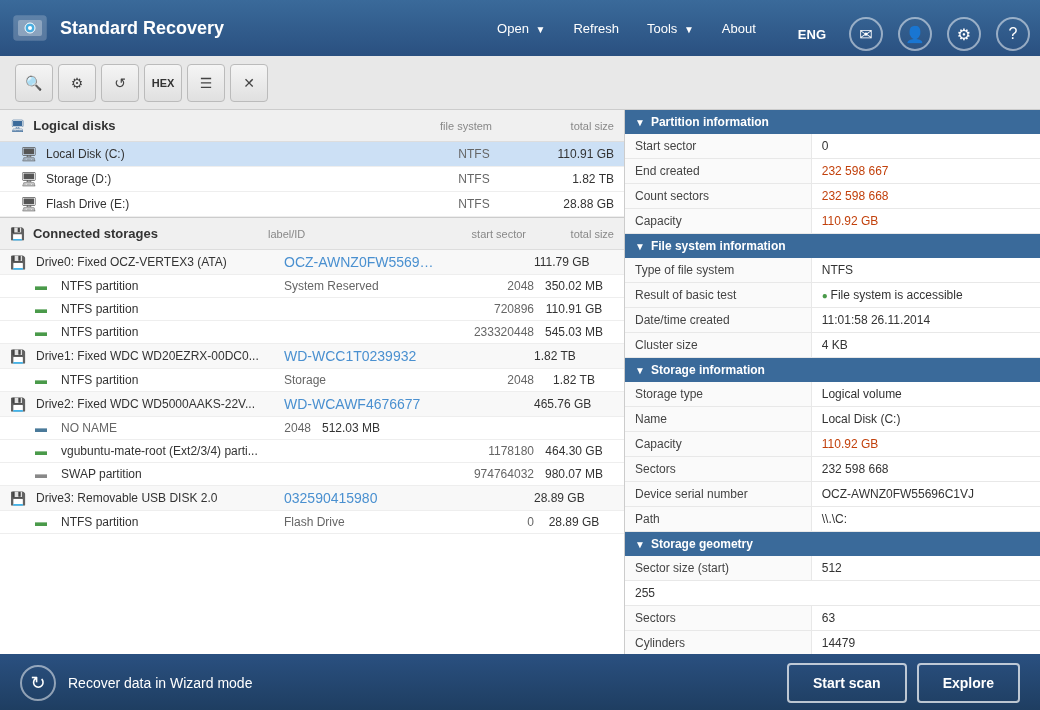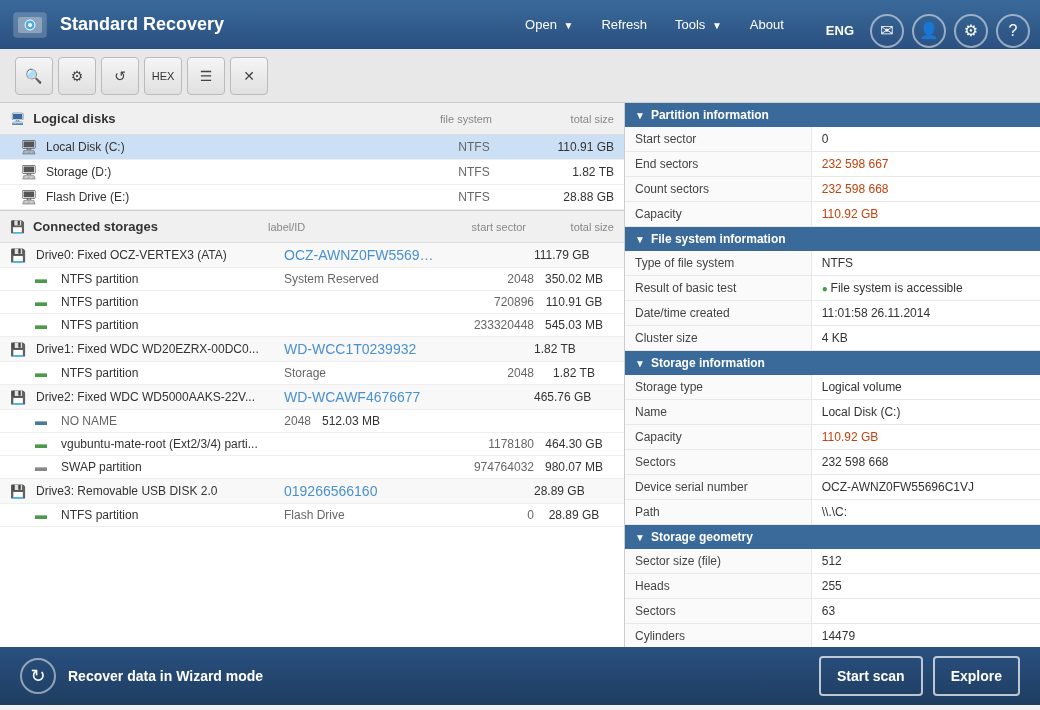--- a/index.html
+++ b/index.html
@@ -1,33 +1,33 @@
 <!DOCTYPE html>
 <html><head>
   <meta charset="utf-8">
   <style>
     * { box-sizing: border-box; margin: 0; padding: 0; }
     body { font-family: 'Segoe UI', Tahoma, Geneva, Verdana, sans-serif; font-size: 12px; background: #f0f0f0; width: 1040px; height: 710px; overflow: hidden; }
 
     
-    .header { background: linear-gradient(180deg, #3a6a9a 0%, #2a5080 100%); height: 49px; display: flex; align-items: center; padding: 0 10px; color: white; }
+    .header { background: linear-gradient(180deg, #3a6a9a 0%, #2a5080 100%); height: 56px; display: flex; align-items: center; padding: 0 10px; color: white; }
     .header-logo { width: 40px; height: 40px; margin-right: 10px; }
     .header-logo svg { width: 40px; height: 40px; }
     .header-title { font-size: 18px; font-weight: bold; color: white; flex: 1; }
     .header-nav { display: flex; align-items: center; gap: 0; }
     .header-nav-item { color: white; padding: 6px 14px; cursor: pointer; font-size: 13px; border-radius: 3px; }
     .header-nav-arrow { font-size: 10px; margin-left: 3px; }
-    .header-right { display: flex; align-items: center; gap: 8px; margin-left: 20px; margin-top: 12px; }
+    .header-right { display: flex; align-items: center; gap: 15px; margin-left: 20px; margin-top: 12px; }
     .lang-btn { color: white; font-size: 13px; font-weight: bold; padding: 4px 8px; }
     .icon-btn { width: 34px; height: 34px; border-radius: 50%; border: 2px solid rgba(255,255,255,0.5); display: flex; align-items: center; justify-content: center; color: white; cursor: pointer; font-size: 16px; }
 
     
     .toolbar { background: #e8e8e8; border-bottom: 1px solid #ccc; height: 54px; display: flex; align-items: center; padding: 0 15px; gap: 5px; }
     .tool-btn { width: 38px; height: 38px; border: 1px solid #bbb; border-radius: 4px; background: linear-gradient(180deg, #f5f5f5, #e0e0e0); display: flex; align-items: center; justify-content: center; cursor: pointer; font-size: 14px; color: #444; }
-    .tool-btn.hex { font-size: 11px; font-weight: normal; color: #333; }
+    .tool-btn.hex { font-size: 11px; font-weight: bold; color: #333; }
 
     
     .main { display: flex; height: calc(710px - 54px - 54px - 58px); background: #f5f5f5; }
 
     
     .left-panel { width: 625px; overflow-y: auto; border-right: 1px solid #ccc; background: white; }
     .section-header { display: flex; align-items: center; padding: 8px 10px; background: #f0f0f0; border-bottom: 1px solid #ddd; gap: 8px; }
     .section-header-title { font-weight: bold; color: #333; font-size: 13px; flex: 1; }
     .section-header-fs { color: #888; font-size: 11px; width: 120px; text-align: center; }
     .section-header-size { color: #888; font-size: 11px; width: 80px; text-align: right; }
@@ -66,22 +66,22 @@
     .info-section-collapse { font-size: 10px; }
     .info-row { display: flex; border-bottom: 1px solid #e8e8e8; }
     .info-label { width: 45%; padding: 5px 10px; color: #444; font-size: 12px; background: #fafafa; border-right: 1px solid #e8e8e8; }
     .info-value { flex: 1; padding: 5px 10px; color: #333; font-size: 12px; }
     .info-value.blue { color: #c2410c; }
     .info-value.green-dot::before { content: '● '; color: #4a9a4a; font-size: 10px; }
 
     
     .footer { background: linear-gradient(180deg, #2a5080 0%, #1e3d60 100%); height: 58px; display: flex; align-items: center; padding: 0 20px; }
     .footer-icon { width: 36px; height: 36px; border-radius: 50%; border: 2px solid rgba(255,255,255,0.5); display: flex; align-items: center; justify-content: center; color: white; font-size: 18px; margin-right: 12px; }
-    .footer-text { color: white; font-size: 14px; font-weight: bold; flex: 1; }
-    .footer-btn { padding: 10px 16px; border: 2px solid rgba(255,255,255,0.7); border-radius: 4px; background: transparent; color: white; font-size: 14px; font-weight: bold; cursor: pointer; margin-left: 10px; }
+    .footer-text { color: white; font-size: 14px; font-weight: normal; flex: 1; }
+    .footer-btn { padding: 10px 24px; border: 2px solid rgba(255,255,255,0.7); border-radius: 4px; background: transparent; color: white; font-size: 14px; font-weight: bold; cursor: pointer; margin-left: 10px; }
 
     
     ::-webkit-scrollbar { width: 8px; }
     ::-webkit-scrollbar-track { background: #f0f0f0; }
     ::-webkit-scrollbar-thumb { background: #aaa; border-radius: 4px; }
     .section-blue-icon { color: #3a6a9a; }
   </style>
 </head>
 <body>
 
@@ -233,21 +233,21 @@
       <span class="partition-item-icon" style="color:#888;">▬</span>
       <span class="partition-item-name">SWAP partition</span>
       <span class="partition-item-label"></span>
       <span class="partition-item-sector">974764032</span>
       <span class="partition-item-size">980.07 MB</span>
     </div>
 
     <div class="drive-item">
       <span class="drive-item-icon">💾</span>
       <span class="drive-item-name">Drive3: Removable USB DISK 2.0</span>
-      <span class="drive-item-id">019266566160</span>
+      <span class="drive-item-id">032590415980</span>
       <span class="drive-item-sector"></span>
       <span class="drive-item-size">28.89 GB</span>
     </div>
     <div class="partition-item">
       <span class="partition-item-icon">▬</span>
       <span class="partition-item-name">NTFS partition</span>
       <span class="partition-item-label">Flash Drive</span>
       <span class="partition-item-sector">0</span>
       <span class="partition-item-size">28.89 GB</span>
     </div>
@@ -259,21 +259,21 @@
     <div class="info-section">
       <div class="info-section-header">
         <span class="info-section-collapse">▼</span>
         <span>Partition information</span>
       </div>
       <div class="info-row">
         <span class="info-label">Start sector</span>
         <span class="info-value">0</span>
       </div>
       <div class="info-row">
-        <span class="info-label">End sectors</span>
+        <span class="info-label">End created</span>
         <span class="info-value blue">232 598 667</span>
       </div>
       <div class="info-row">
         <span class="info-label">Count sectors</span>
         <span class="info-value blue">232 598 668</span>
       </div>
       <div class="info-row">
         <span class="info-label">Capacity</span>
         <span class="info-value blue">110.92 GB</span>
       </div>
@@ -332,25 +332,24 @@
         <span class="info-value">\\.\C:</span>
       </div>
     </div>
 
     <div class="info-section">
       <div class="info-section-header">
         <span class="info-section-collapse">▼</span>
         <span>Storage geometry</span>
       </div>
       <div class="info-row">
-        <span class="info-label">Sector size (file)</span>
+        <span class="info-label">Sector size (start)</span>
         <span class="info-value">512</span>
       </div>
       <div class="info-row">
-        <span class="info-label">Heads</span>
         <span class="info-value">255</span>
       </div>
       <div class="info-row">
         <span class="info-label">Sectors</span>
         <span class="info-value">63</span>
       </div>
       <div class="info-row">
         <span class="info-label">Cylinders</span>
         <span class="info-value">14479</span>
       </div>

